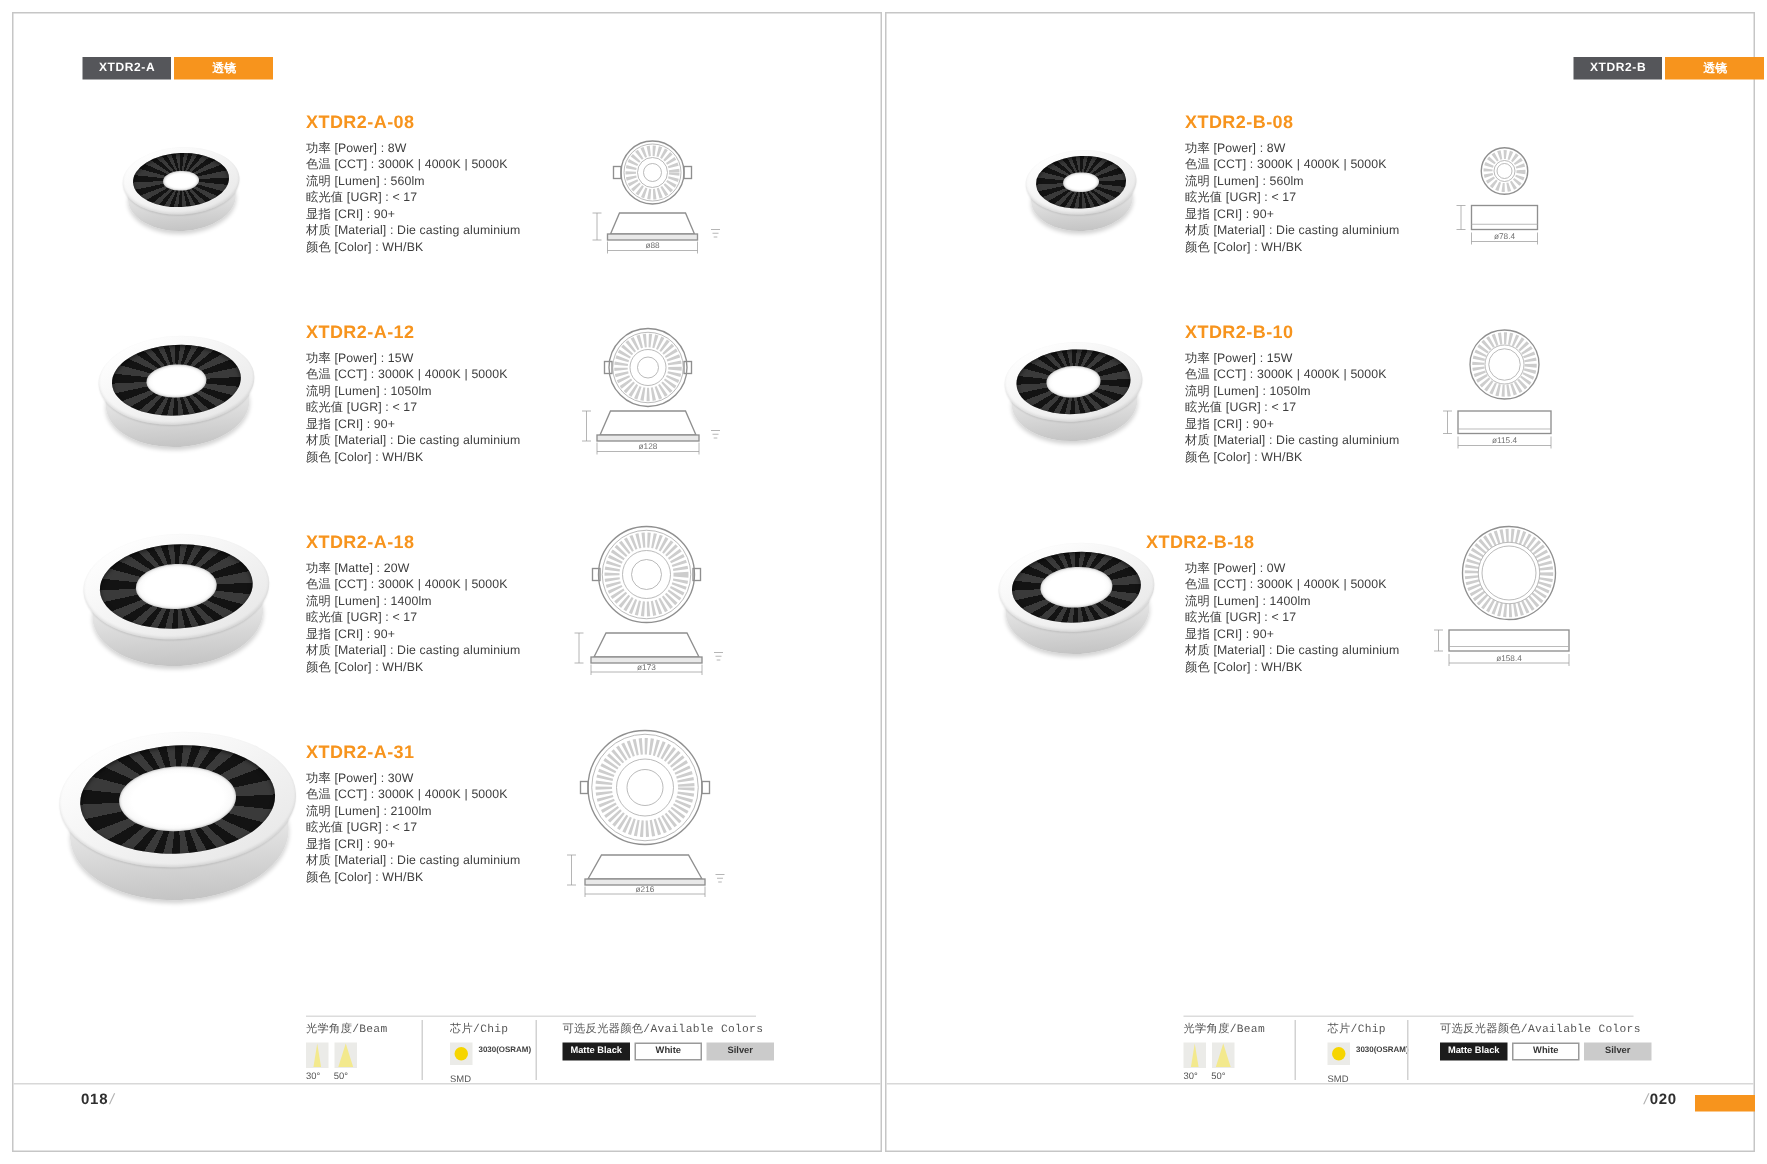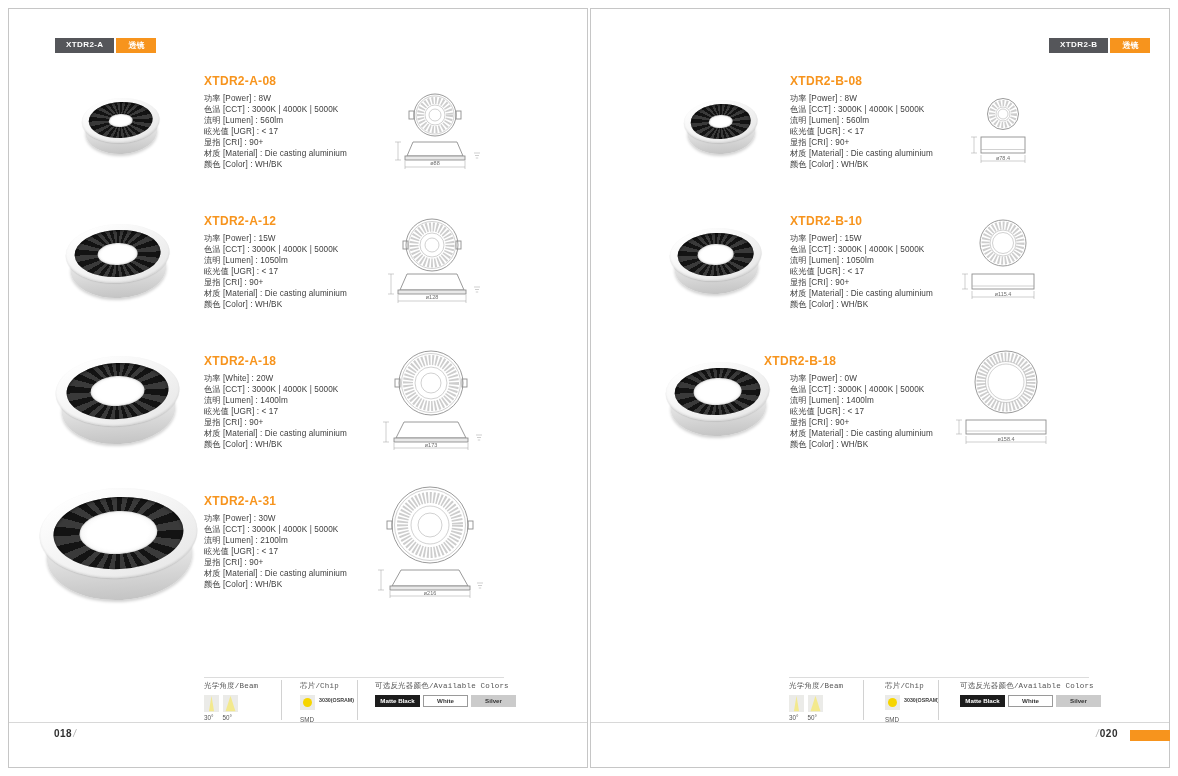--- a/index.html
+++ b/index.html
@@ -6,21 +6,21 @@
   body { width:1178px; height:776px; background:#ffffff; font-family:"Liberation Sans", sans-serif; position:relative; overflow:hidden; }
   #canvas { position:absolute; left:0; top:0; width:1178px; height:776px; }
 
   .page { position:absolute; top:8px; width:580px; height:760px; border:1px solid #c6c6c6; background:#fff; }
   .page-left { left:8px; }
   .page-right { left:590px; }
 
   
   .tag { position:absolute; display:flex; gap:2px; }
   .tag-dark { background:#55565a; color:#fff; font-size:8px; font-weight:bold; letter-spacing:0.4px; padding:2px 11px 2px 11px; }
-  .tag-orange { background:#f7941d; color:#fff; font-size:8px; font-weight:bold; padding:2px 12px; }
+  .tag-orange { background:#f7941d; color:#fff; font-size:8px; font-weight:bold; padding:2px 25px; }
 
   
   .p-title { position:absolute; font-size:12px; font-weight:bold; color:#f7941d; letter-spacing:0.3px; white-space:nowrap; }
   .p-specs { position:absolute; width:190px; }
   .spec-line { font-size:8.2px; line-height:11px; color:#3d3d3d; white-space:nowrap; letter-spacing:0.1px; }
 
   
   .photo { position:absolute; transform:rotate(-3deg); }
   .ph-body { position:absolute; left:4%; right:4%; top:20%; bottom:0; border-radius:50%;
              background:linear-gradient(180deg,#f6f6f6 0%,#e6e6e6 45%,#c4c4c4 100%);
@@ -164,21 +164,21 @@
       <line x1="11" y1="76" x2="17" y2="76" class="dim"></line>
     <line x1="21" y1="83" x2="89" y2="83" class="dim"></line>
       <line x1="21" y1="77" x2="21" y2="85" class="dim"></line>
       <line x1="89" y1="77" x2="89" y2="85" class="dim"></line>
     <text x="55" y="81" class="dtx">ø128</text>
     <path d="M97 69 h6 M98 71.5 h4 M98.8 74 h2.4" class="dim"></path>
   </svg>
 
   <h3 class="p-title" style="left:204px;top:354px">XTDR2-A-18</h3>
   <div class="p-specs" style="left:204px;top:373px">
-      <div class="spec-line">功率  [White] : 20W</div>
+      <div class="spec-line">功率  [Matte] : 20W</div>
       <div class="spec-line">色温  [CCT] : 3000K | 4000K | 5000K</div>
       <div class="spec-line">流明  [Lumen] : 1400lm</div>
       <div class="spec-line">眩光值  [UGR] : &lt; 17</div>
       <div class="spec-line">显指  [CRI] : 90+</div>
       <div class="spec-line">材质  [Material] : Die casting aluminium</div>
       <div class="spec-line">颜色  [Color] : WH/BK</div>
     </div>
   <div class="photo p-a18" style="left:56px;top:356px;width:124px;height:88px">
     <div class="ph-body"></div>
     <div class="ph-face">

